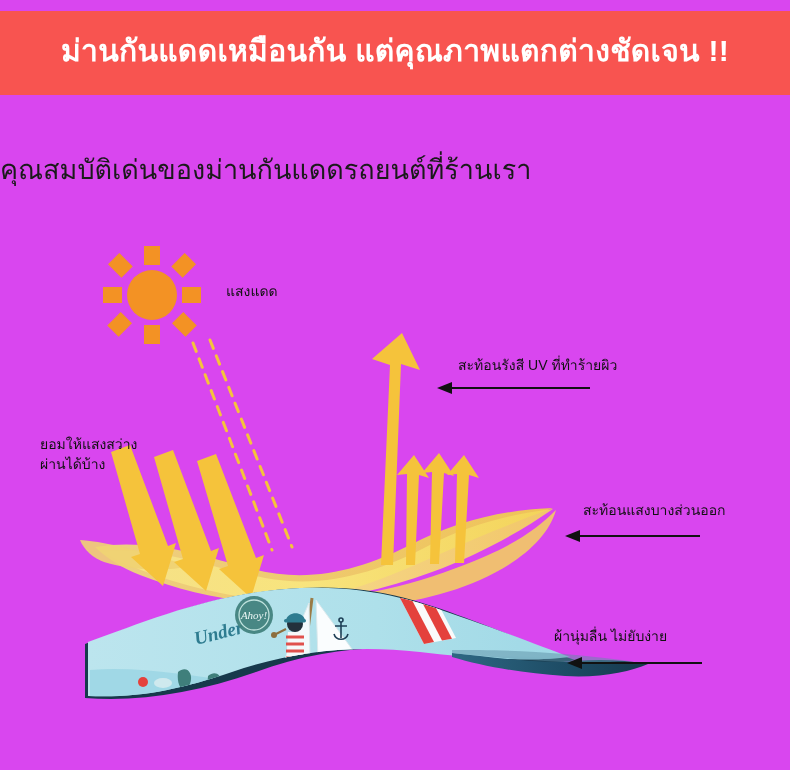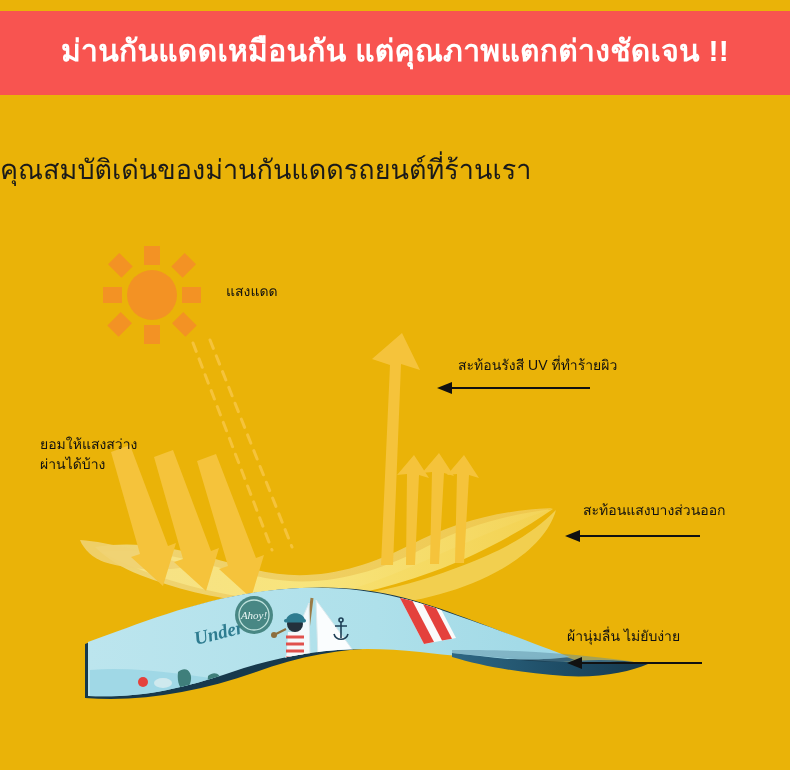--- a/index.html
+++ b/index.html
@@ -8,21 +8,21 @@
     width: 790px;
     height: 770px;
     background: #ffffff;
     font-family: "Liberation Sans", "DejaVu Sans", sans-serif;
     overflow: hidden;
   }
   #page {
     position: relative;
     width: 790px;
     height: 770px;
-    background: #eab308;
+    background: #d946ef;
   }
 
   
   #header-banner {
     position: absolute;
     left: 0;
     top: 11px;
     width: 790px;
     height: 84px;
     background: #f85450;
@@ -68,21 +68,21 @@
     position: absolute;
     color: #111111;
     font-size: 14px;
     line-height: 1.45;
     white-space: nowrap;
   }
   #label-sunlight    { left: 226px; top: 281px; }
   #label-uv          { left: 458px; top: 355px; }
   #label-transmit    { left: 40px;  top: 434px; }
   #label-partial     { left: 583px; top: 500px; }
-  #label-fabric      { left: 567px; top: 626px; text-align: center; }
+  #label-fabric      { left: 554px; top: 626px; text-align: center; }
   .label-line { display: block; }
 </style>
 </head>
 <body>
 
 <div id="page">
 
   <div id="header-banner">
     <div id="header-title">ม่านกันแดดเหมือนกัน แต่คุณภาพแตกต่างชัดเจน !!</div>
   </div>

